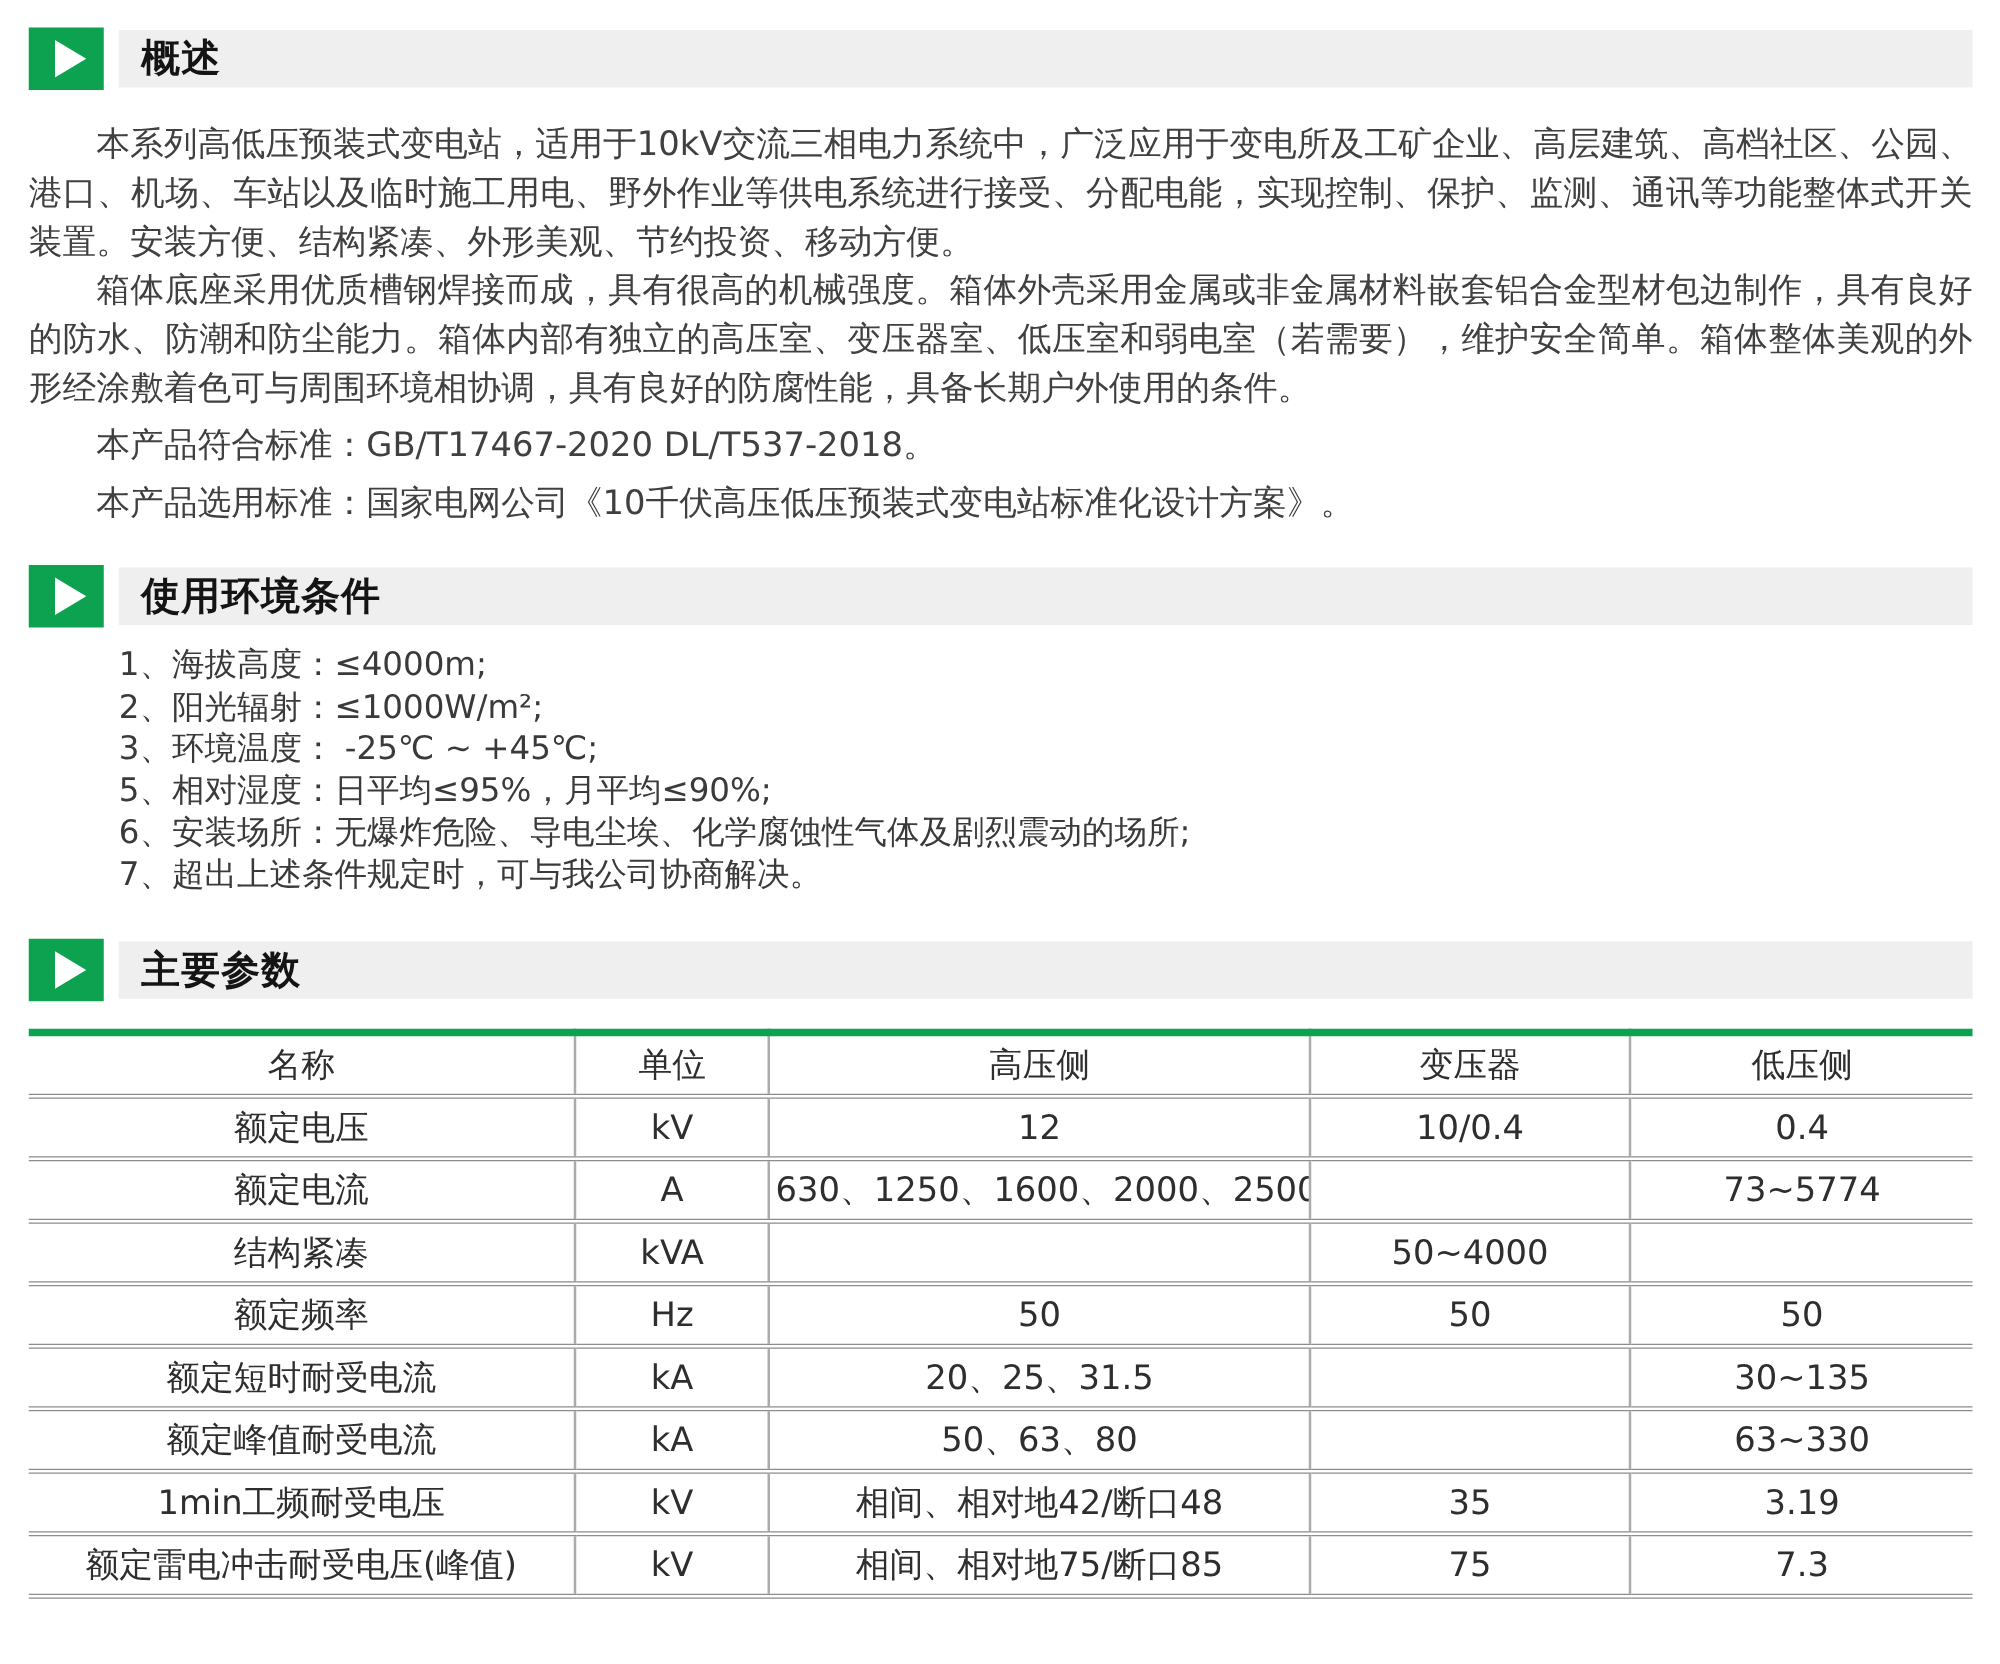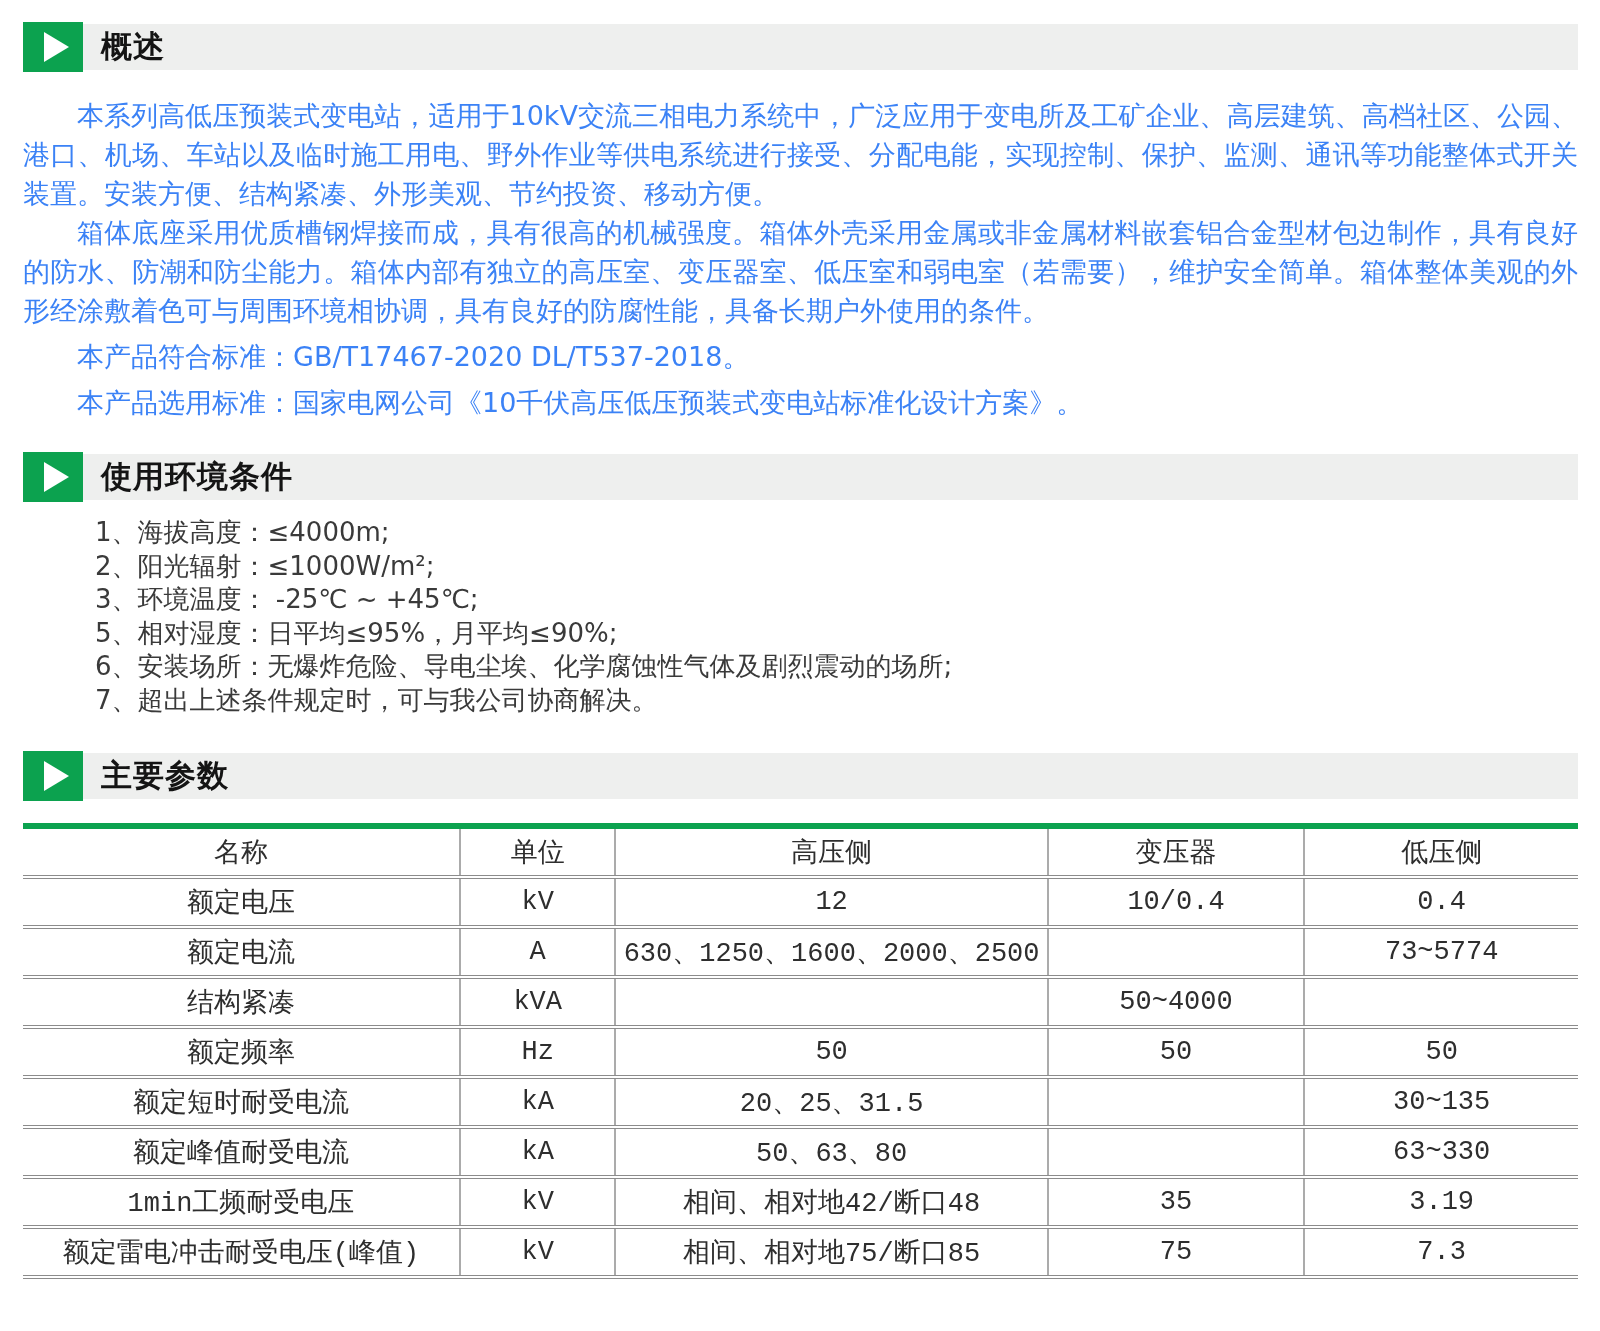--- a/index.html
+++ b/index.html
@@ -28,25 +28,25 @@
     flex:0 0 auto;display:flex;align-items:center;justify-content:center;
   }
   .tri{
     width:0;height:0;margin-left:7px;
     border-left:25px solid #ffffff;
     border-top:15px solid transparent;
     border-bottom:15px solid transparent;
   }
   .banner{
     flex:1;height:46px;background:var(--banner);
-    display:flex;align-items:center;padding-left:18px;
+    margin-left:12px;display:flex;align-items:center;padding-left:18px;
   }
   .title{margin:0;font-size:31px;font-weight:bold;color:#141414;letter-spacing:1px;}
   
-  .body-text{margin-top:24px;font-size:27px;line-height:39px;text-align:justify;color:#3b82f6;}
+  .body-text{margin-top:24px;font-size:27px;line-height:39px;text-align:justify;color:#404040;}
   .para{margin:0;text-indent:2em;}
   .std{margin:7px 0 0 0;text-indent:2em;}
   
   .env-list{list-style:none;margin:14px 0 12px 0;padding:0 0 0 72px;font-size:26px;line-height:33.5px;color:#3a3a3a;}
   
   .params-table{
     width:100%;
     margin-top:22px;
     border-collapse:collapse;
     border-top:6px solid var(--green);
@@ -57,21 +57,20 @@
   .params-table th,
   .params-table td{
     height:46px;
     padding:0 4px;
     text-align:center;
     vertical-align:middle;
     font-weight:normal;
     border-bottom:4px double var(--rule);
     overflow:hidden;
     white-space:nowrap;
-    font-family:Liberation Mono, monospace;
   }
   .params-table th+th,
   .params-table td+td{border-left:2px solid var(--vline);}
 </style>
 </head>
 <body>
 
 <div class="page">
 
   <div class="section-header">

